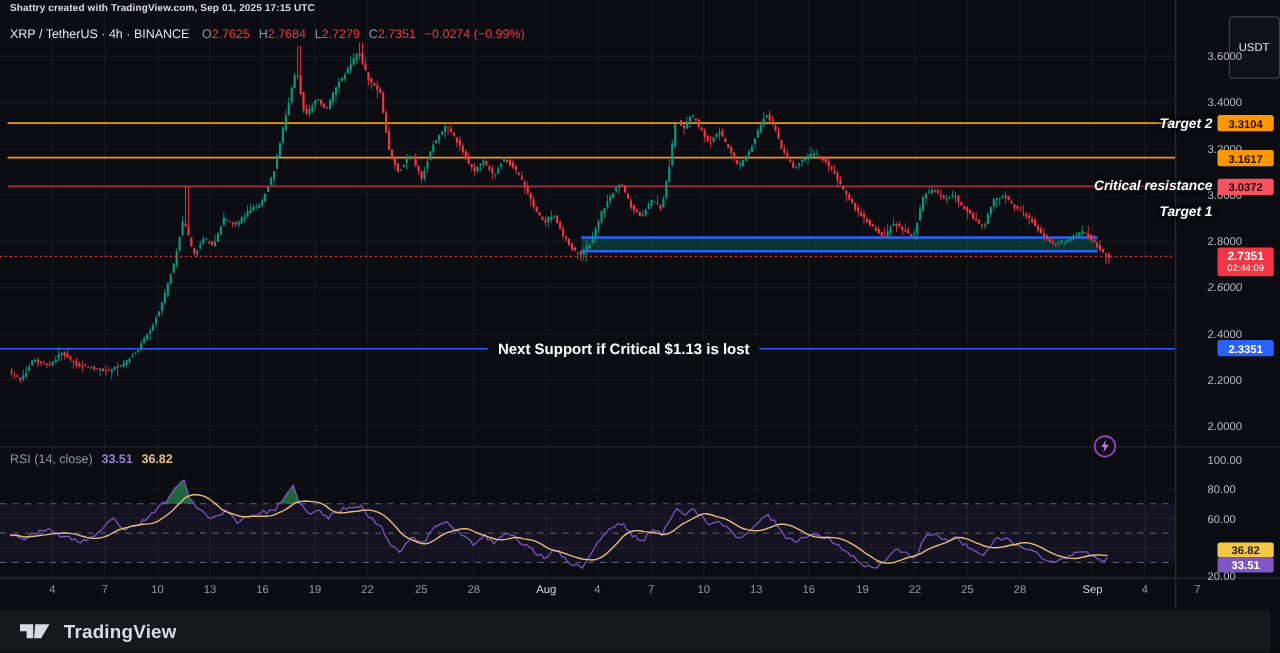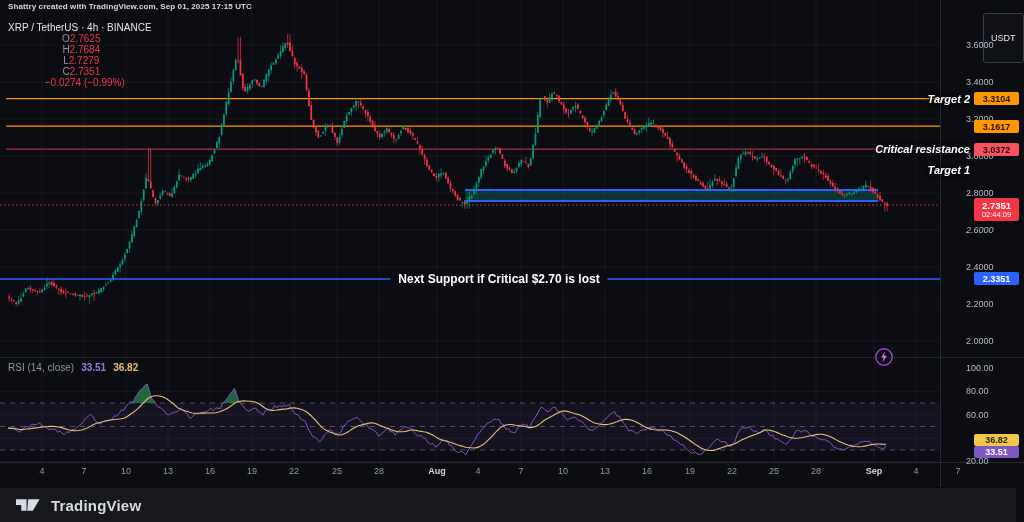--- a/index.html
+++ b/index.html
@@ -11,21 +11,21 @@
     -webkit-font-smoothing:antialiased;
   }
   
   .attribution {
     position:absolute; left:8px; top:2px; font-size:8px; font-weight:600;
     color:#d6d9e0; letter-spacing:.1px; z-index:30;
   }
   
   .legend {
     position:absolute; left:8px; top:22px; display:flex; align-items:center;
-    font-size:10px; z-index:30; white-space:nowrap;flex-direction:column;
+    font-size:10px; z-index:30; white-space:nowrap;
   }
   .legend .title { color:#e3e6ee; margin-right:10px; font-weight:500; }
   .legend .pair { margin-right:7px; }
   .legend .k { color:#9097a5; }
   .legend .v { color:#f23645; }
   .legend .chg { color:#f23645;text-align:center; }
   
   .rsi-legend {
     position:absolute; left:8px; top:362px; display:flex; gap:7px;
     font-size:10px; z-index:30; white-space:nowrap;
@@ -89,21 +89,21 @@
   .badge-current {
     position:absolute; left:33px; top:198px; width:45px; height:23px; border-radius:2px;
     background:#f23645; color:#fff; display:flex; flex-direction:column;
     align-items:center; justify-content:center; line-height:1; z-index:4;
   }
   .badge-current .p { font-size:9.5px; font-weight:700; }
   .badge-current .cd { font-size:7.5px; margin-top:1px; }
   
   .time-axis { position:absolute; left:0; top:462px; width:1024px; height:25px; z-index:14; }
   .t-lbl { position:absolute; top:4px; transform:translateX(-50%); font-size:9px; color:#9298a3; }
-  .t-lbl.month { color:#d4d7df; font-weight:700; }
+  .t-lbl.month { color:#d4d7df; font-weight:400; }
   
   .footer {
     position:absolute; left:0; top:487px; width:1016px; height:35px;
     background:#17181c; border-top:1px solid #08090b; display:flex; align-items:center;
     padding-left:16px; gap:9px; z-index:40;
   }
   .footer .brand { font-size:15px; font-weight:700; color:#d8dbe3; letter-spacing:.2px; }
 </style>
 </head>
 <body>
@@ -933,21 +933,21 @@
         <polygon points="130.72,403 130.72,401.8040682102174 133.08,402.1711499184878 135.44000000000003,397.1033140584355 137.80000000000004,394.1051111623591 140.16000000000005,390.20873517144383 142.52000000000007,388.3199119953731 144.88000000000008,385.37918151280724 147.2400000000001,384.11140067723414 149.6000000000001,392.0130078092184 151.96000000000012,399.1488472698974 154.32000000000014,400.880596986273 154.32000000000014,403" fill="rgba(46,160,87,0.6)"></polygon>
         <polygon points="222.76000000000053,403 222.76000000000053,402.9264533531967 225.12000000000054,401.42158659380425 227.48000000000056,398.3189604385344 229.84000000000057,394.2570200396672 232.20000000000059,391.69597268058374 234.5600000000006,388.3596814205302 236.9200000000006,395.3386194599047 239.28000000000063,402.40986794114326 239.28000000000063,403" fill="rgba(46,160,87,0.6)"></polygon>
         <polyline points="8,427.8399424319761 10.36,428.8445872110034 12.719999999999999,427.9140180529278 15.079999999999998,429.91300473711175 17.439999999999998,430.7764659871062 19.799999999999997,432.0617126411145 22.159999999999997,429.97591581587625 24.519999999999996,427.2297356195609 26.879999999999995,426.35479201348346 29.239999999999995,427.7490007321668 31.599999999999994,424.1527584210712 33.959999999999994,424.50353559043543 36.31999999999999,424.8532489337218 38.67999999999999,422.819175747766 41.03999999999999,424.2238667245071 43.39999999999999,426.3563308326923 45.75999999999999,426.39539982113973 48.11999999999999,429.5766551209564 50.47999999999999,429.1570883929423 52.83999999999999,429.22924353740734 55.19999999999999,428.8817556962113 57.55999999999999,432.16308038989195 59.91999999999999,430.8201269356744 62.27999999999999,433.58543122970167 64.63999999999999,434.45455159503763 66.99999999999999,431.6785288335476 69.35999999999999,432.6286303444223 71.71999999999998,429.6833141833133 74.07999999999998,429.7056946851966 76.43999999999998,428.1446693554654 78.79999999999998,425.5965740870787 81.15999999999998,424.2648454091284 83.51999999999998,421.0649338205285 85.87999999999998,418.23210596203245 88.23999999999998,416.3385000358657 90.59999999999998,414.288855294663 92.95999999999998,416.8461052936945 95.31999999999998,420.6811145545069 97.67999999999998,422.5914902985057 100.03999999999998,424.0790991744391 102.39999999999998,422.00256462637896 104.75999999999998,420.98554527934215 107.11999999999998,420.6210830947196 109.47999999999998,420.3302672330702 111.83999999999997,419.70966531703334 114.19999999999997,415.830714926207 116.55999999999997,416.2042282901151 118.91999999999997,413.6359821804396 121.27999999999997,410.2485495784734 123.63999999999997,410.22474323987495 125.99999999999997,406.3847189965873 128.35999999999999,403.54017834694 130.72,401.8040682102174 133.08,402.1711499184878 135.44000000000003,397.1033140584355 137.80000000000004,394.1051111623591 140.16000000000005,390.20873517144383 142.52000000000007,388.3199119953731 144.88000000000008,385.37918151280724 147.2400000000001,384.11140067723414 149.6000000000001,392.0130078092184 151.96000000000012,399.1488472698974 154.32000000000014,400.880596986273 156.68000000000015,405.85101299503884 159.04000000000016,407.35881573752897 161.40000000000018,408.25855657085555 163.7600000000002,410.4435687316313 166.1200000000002,413.51257815634096 168.48000000000022,414.93286124352426 170.84000000000023,413.4937225378615 173.20000000000024,412.70082052023133 175.56000000000026,412.1179354125786 177.92000000000027,411.5128619186676 180.28000000000029,408.017975291931 182.6400000000003,410.282426633289 185.0000000000003,411.8715067137664 187.36000000000033,414.2484263458538 189.72000000000034,418.43814738839455 192.08000000000035,417.21994474843603 194.44000000000037,414.4781232849989 196.80000000000038,413.47406443409 199.1600000000004,413.72075499018655 201.5200000000004,412.3226030438762 203.88000000000042,412.3435344193752 206.24000000000044,411.80074469162736 208.60000000000045,410.19551200977844 210.96000000000046,408.19654610458804 213.32000000000048,410.83988087855516 215.6800000000005,408.039383720909 218.0400000000005,408.1890426105114 220.40000000000052,408.5082040172483 222.76000000000053,402.9264533531967 225.12000000000054,401.42158659380425 227.48000000000056,398.3189604385344 229.84000000000057,394.2570200396672 232.20000000000059,391.69597268058374 234.5600000000006,388.3596814205302 236.9200000000006,395.3386194599047 239.28000000000063,402.40986794114326 241.64000000000064,403.99206980385475 244.00000000000065,407.3011078427274 246.36000000000067,410.18430941343803 248.72000000000068,411.25172117219546 251.0800000000007,409.6552904634038 253.4400000000007,408.4255924532143 255.80000000000072,408.19596883721323 258.1600000000007,411.79207674927807 260.5200000000007,412.4689521279365 262.88000000000073,415.0710709761334 265.24000000000075,410.8175157658471 267.60000000000076,409.91795055772354 269.9600000000008,410.2568350963824 272.3200000000008,409.22519687992286 274.6800000000008,405.8324134890753 277.0400000000008,407.5197514440737 279.40000000000083,405.7566700457159 281.76000000000084,406.5287999639645 284.12000000000086,405.5047687547974 286.48000000000087,406.00498959394207 288.8400000000009,404.19476910437015 291.2000000000009,408.2366924580687 293.5600000000009,412.3312915472335 295.9200000000009,414.36391030439717 298.28000000000094,414.8829587787916 300.64000000000095,418.9409761476815 303.00000000000097,420.18450501665717 305.360000000001,421.2983424869751 307.720000000001,427.93546435091855 310.080000000001,431.7352758958383 312.440000000001,436.18119989591384 314.80000000000103,437.20972779941803 317.16000000000105,439.0904560298791 319.52000000000106,441.9051231631289 321.8800000000011,439.6623491087231 324.2400000000011,435.19391180135835 326.6000000000011,433.13403155188877 328.9600000000011,430.0842527327445 331.32000000000113,430.0550660858877 333.68000000000114,433.3514016827853 336.04000000000116,433.12333132360794 338.40000000000117,433.92813622135117 340.7600000000012,432.5199258561865 343.1200000000012,427.12928795434425 345.4800000000012,424.34340272011815 347.8400000000012,421.32210967773904 350.20000000000124,420.6603364215 352.56000000000125,419.14514190321034 354.92000000000127,418.30932459715643 357.2800000000013,417.23584587936824 359.6400000000013,419.78518265178764 362.0000000000013,422.37112558846593 364.3600000000013,424.6535698966159 366.72000000000133,424.5246659973774 369.08000000000135,428.2454029474971 371.44000000000136,428.82250142893866 373.8000000000014,430.4190529730693 376.1600000000014,432.1992885534103 378.5200000000014,436.04516559567173 380.8800000000014,434.692430202115 383.24000000000143,431.9334202909541 385.60000000000144,430.43278445087947 387.96000000000146,427.27939285895053 390.32000000000147,431.82216554084437 392.6800000000015,431.559293528028 395.0400000000015,435.1178252699912 397.4000000000015,432.3447875994917 399.7600000000015,429.8496881754443 402.12000000000154,429.05850045320096 404.48000000000155,426.61063785749184 406.84000000000157,427.3720740931679 409.2000000000016,428.24258649343926 411.5600000000016,428.53698799198054 413.9200000000016,432.1347178798274 416.2800000000016,434.77700470659767 418.64000000000163,436.215635764798 421.00000000000165,435.50065050484267 423.36000000000166,437.7394869752357 425.7200000000017,438.6056971035398 428.0800000000017,442.84307679043997 430.4400000000017,444.3129030251201 432.8000000000017,443.41243420280153 435.16000000000173,446.748101581202 437.52000000000174,446.1369234505431 439.88000000000176,443.48991047716845 442.24000000000177,439.74794390555104 444.6000000000018,440.53378029385794 446.9600000000018,440.39934142860983 449.3200000000018,445.22669147323006 451.6800000000018,445.83877440947185 454.04000000000184,449.208341475709 456.40000000000185,451.64672687959967 458.76000000000187,452.499655119341 461.1200000000019,451.34270006120926 463.4800000000019,452.6513960604825 465.8400000000019,454.66266990665355 468.2000000000019,450.1733871159485 470.56000000000193,446.3269861662459 472.92000000000195,442.91530573207524 475.28000000000196,439.05090759666115 477.640000000002,434.22199226847096 480.000000000002,432.302025593812 482.360000000002,428.6120465675663 484.720000000002,426.8302945698892 487.08000000000203,423.2987732940014 489.44000000000204,422.4256697007055 491.80000000000206,421.5653279213319 494.16000000000207,418.7847426976096 496.5200000000021,419.8151248118933 498.8800000000021,419.18969907874333 501.2400000000021,423.7818894313364 503.6000000000021,424.6081404135963 505.96000000000214,429.46035326330366 508.32000000000215,428.3807114061504 510.68000000000217,431.95553241685224 513.0400000000021,432.386718787408 515.4000000000021,432.5494180315385 517.7600000000022,427.00806139345246 520.1200000000022,426.49500628165816 522.4800000000022,423.8625060330513 524.8400000000022,425.00509415361245 527.2000000000022,424.982195693323 529.5600000000022,428.43827180461545 531.9200000000022,422.267251451589 534.2800000000022,418.76292301351015 536.6400000000023,415.2037715231586 539.0000000000023,410.40422274411065 541.3600000000023,406.9651523174665 543.7200000000023,408.51367670219076 546.0800000000023,410.92688750918484 548.4400000000023,411.99662961953976 550.8000000000023,409.50004214199123 553.1600000000024,407.2727921493538 555.5200000000024,407.44011053299965 557.8800000000024,411.7758458274504 560.2400000000024,411.65779639522975 562.6000000000024,413.59300763887836 564.9600000000024,417.7750506738603 567.3200000000024,419.97411984080094 569.6800000000025,418.6450119353252 572.0400000000025,417.9014650274076 574.4000000000025,417.04845411264694 576.7600000000025,418.6508177375387 579.1200000000025,420.9110430116047 581.4800000000025,421.0023634708201 583.8400000000025,423.65024755169486 586.2000000000025,425.8706795621779 588.5600000000026,429.4859695255793 590.9200000000026,430.2676780138774 593.2800000000026,430.0842599087516 595.6400000000026,427.8610208580867 598.0000000000026,426.75017384449023 600.3600000000026,424.35219897344103 602.7200000000026,421.69392787059724 605.0800000000027,419.4018487976566 607.4400000000027,417.4518482149895 609.8000000000027,414.408036447759 612.1600000000027,412.959428100193 614.5200000000027,411.52146957627883 616.8800000000027,416.2177996740828 619.2400000000027,415.9393624278796 621.6000000000028,420.15351830305235 623.9600000000028,423.5394089241064 626.3200000000028,426.35544743541806 628.6800000000028,430.840216147783 631.0400000000028,430.45822215810955 633.4000000000028,431.0288077572098 635.7600000000028,433.4158404270539 638.1200000000028,433.244853081241 640.4800000000029,430.4782669225616 642.8400000000029,429.81741329678493 645.2000000000029,430.11920738711405 647.5600000000029,428.4361860682546 649.9200000000029,427.4114354911103 652.2800000000029,427.94753867558893 654.6400000000029,427.7353080765944 657.000000000003,429.5366217850255 659.360000000003,430.92774050452596 661.720000000003,429.49050846718615 664.080000000003,431.5769986109481 666.440000000003,434.96438923536886 668.800000000003,435.26115344538107 671.160000000003,436.04095124111967 673.520000000003,439.98315264409166 675.8800000000031,440.4024850214039 678.2400000000031,442.0036902653169 680.6000000000031,444.73288683354383 682.9600000000031,444.4567005374608 685.3200000000031,448.0309828794794 687.6800000000031,449.90899404866616 690.0400000000031,452.3369040656253 692.4000000000032,453.344064188852 694.7600000000032,451.92933642642015 697.1200000000032,453.64076384991824 699.4800000000032,454.46539888156576 701.8400000000032,454.16021329423785 704.2000000000032,450.8871460022968 706.5600000000032,450.3102506292257 708.9200000000033,447.91660235166074 711.2800000000033,445.02905578087535 713.6400000000033,442.33141895846217 716.0000000000033,439.7783434215878 718.3600000000033,439.2520792328064 720.7200000000033,441.82421033602725 723.0800000000033,441.60210597046193 725.4400000000034,441.80884147025284 727.8000000000034,445.2122783396739 730.1600000000034,446.35542420333775 732.5200000000034,444.9374711439498 734.8800000000034,441.5883118288307 737.2400000000034,434.17016849847454 739.6000000000034,430.459837540178 741.9600000000034,427.63163122193276 744.3200000000035,428.1345009073782 746.6800000000035,427.9306831354181 749.0400000000035,426.6958170365591 751.4000000000035,429.5702490068765 753.7600000000035,431.39613830156884 756.1200000000035,430.9570709660653 758.4800000000035,432.9782752354861 760.8400000000036,431.7391688234935 763.2000000000036,429.7669314470667 765.5600000000036,429.54575640974366 767.9200000000036,432.60362945889153 770.2800000000036,436.0432867594858 772.6400000000036,434.82582909647726 775.0000000000036,438.96175344892526 777.3600000000037,439.0335961410108 779.7200000000037,440.68119295195146 782.0800000000037,441.89317086463814 784.4400000000037,443.60121374933726 786.8000000000037,444.14887974934584 789.1600000000037,440.79768388507574 791.5200000000037,438.7329355728711 793.8800000000037,434.8344208224272 796.2400000000038,430.73178501248526 798.6000000000038,430.1173932414747 800.9600000000038,432.17518729432095 803.3200000000038,430.7594303110268 805.6800000000038,430.59931600194705 808.0400000000038,432.0159286957961 810.4000000000038,435.31206872121714 812.7600000000039,436.38916145351874 815.1200000000039,435.9560384837186 817.4800000000039,437.97934713810236 819.8400000000039,439.1063482743718 822.2000000000039,439.9635424511385 824.5600000000039,439.5674412155397 826.9200000000039,440.8613872925014 829.280000000004,441.5525523674168 831.640000000004,444.506879350518 834.000000000004,447.221458498303 836.360000000004,447.9809404610882 838.720000000004,449.18336057970043 841.080000000004,448.8178641491409 843.440000000004,449.8388830948442 845.800000000004,449.0622264165809 848.1600000000041,447.26120893526456 850.5200000000041,446.3821339709466 852.8800000000041,447.11540552484297 855.2400000000041,444.3630473586894 857.6000000000041,444.4248161382303 859.9600000000041,441.7539137834693 862.3200000000041,441.91816246140536 864.6800000000042,441.23478328035884 867.0400000000042,441.61627127026367 869.4000000000042,441.24958653560213 871.7600000000042,443.9990229028517 874.1200000000042,444.75368845766485 876.4800000000042,445.6438642556436 878.8400000000042,447.66100060007693 881.2000000000043,448.2076499080194 883.5600000000043,449.0529966756793 885.9200000000043,445.8875" fill="none" stroke="#7e57c2" stroke-width="1"></polyline>
         <polyline points="8,427.8399424319761 10.36,428.3422648214897 12.719999999999999,428.19951589863575 15.079999999999998,428.62788810825475 17.439999999999998,429.057603684025 19.799999999999997,429.55828851020664 22.159999999999997,429.6179495538737 24.519999999999996,429.3194228120846 26.879999999999995,428.99001939001784 29.239999999999995,428.8659175242327 31.599999999999994,428.4374485148544 33.959999999999994,428.1096224378195 36.31999999999999,427.8591321682735 38.67999999999999,427.47291934641123 41.03999999999999,427.11747930898844 43.39999999999999,426.99765721512415 45.75999999999999,426.72707222158783 48.11999999999999,426.6347790780378 50.47999999999999,426.41134644356305 52.83999999999999,426.35391011445006 55.19999999999999,426.48098858188473 57.55999999999999,426.92777999545456 59.91999999999999,427.1640204726475 62.27999999999999,427.889610688696 64.63999999999999,428.65507345828075 66.99999999999999,429.1800949890366 69.35999999999999,429.9346684195486 71.71999999999998,430.35462591637986 74.07999999999998,430.6122692896494 76.43999999999998,430.74682848459753 78.79999999999998,430.4406684050685 81.15999999999998,430.0643420216982 83.51999999999998,429.4363181973229 85.87999999999998,428.6171143716168 88.23999999999998,427.39983895976866 90.59999999999998,426.12820267969084 92.95999999999998,424.8405622230749 95.31999999999998,423.781067066111 97.67999999999998,423.08206410187705 100.03999999999998,422.42440785803217 102.39999999999998,421.8335809690372 104.75999999999998,421.16280024550997 107.11999999999998,420.5840628408372 109.47999999999998,420.1789623136058 111.83999999999997,419.8285638449831 114.19999999999997,419.42593162234294 116.55999999999997,419.26994103219545 118.91999999999997,419.06205504331655 121.27999999999997,418.75126229591734 123.63999999999997,418.24192675331585 125.99999999999997,417.14220401809126 128.35999999999999,415.67671848335544 130.72,413.96325456303066 133.08,412.4377611239621 135.44000000000003,410.60066641466165 137.80000000000004,408.5609762660185 140.16000000000005,406.2439353382011 142.52000000000007,403.8293389288426 144.88000000000008,401.486913281658 147.2400000000001,399.01823423451333 149.6000000000001,397.3549285136502 151.96000000000012,396.5011052591443 154.32000000000014,395.78232477809803 156.68000000000015,395.7412704702866 159.04000000000016,396.0350118080242 161.40000000000018,396.5315109126887 163.7600000000002,397.167850821392 166.1200000000002,398.4301019058463 168.48000000000022,400.03223652747437 170.84000000000023,401.8233894018142 173.20000000000024,403.6988439037264 175.56000000000026,405.7556711267857 177.92000000000027,407.86347583766525 180.28000000000029,409.09462718248926 182.6400000000003,409.9510563642886 185.0000000000003,410.79651095871117 187.36000000000033,411.44246583185077 189.72000000000034,412.2947221126866 192.08000000000035,412.98405966480817 194.44000000000037,413.2944100150672 196.80000000000038,413.2914474210479 199.1600000000004,413.1982084784835 201.5200000000004,413.10812236356156 203.88000000000042,413.0806388173418 206.24000000000044,413.05623953111484 208.60000000000045,412.9549049227387 210.96000000000046,412.968641139097 213.32000000000048,413.0115222348867 215.6800000000005,412.7167435431284 218.0400000000005,412.2506371019482 220.40000000000052,411.48679530416774 222.76000000000053,410.38729596607243 225.12000000000054,409.3829469898267 227.48000000000056,408.2171697593993 229.84000000000057,406.71995937859015 232.20000000000059,405.1332955044907 234.5600000000006,403.28838373534876 236.9200000000006,402.02206640983167 239.28000000000063,401.4231707122443 241.64000000000064,401.09974945834176 244.00000000000065,400.82753614789345 246.36000000000067,400.9925304319342 248.72000000000068,401.22812109052524 251.0800000000007,401.3163585094603 253.4400000000007,401.73936920946164 255.80000000000072,402.26047553587773 258.1600000000007,403.2968690982426 260.5200000000007,404.6977869511864 262.88000000000073,406.4958714354595 265.24000000000075,408.22339715433 267.60000000000076,409.3448841618545 269.9600000000008,409.94849701994985 272.3200000000008,410.35104525657044 274.6800000000008,410.238068767828 277.0400000000008,410.0331027701846 279.40000000000083,409.61040652968614 281.76000000000084,409.36990726049856 284.12000000000086,409.14522851446645 286.48000000000087,408.97669164959945 288.8400000000009,408.3922833692219 291.2000000000009,408.0667249330782 293.5600000000009,407.8559726693167 295.9200000000009,408.1287722492052 298.28000000000094,408.5106959585181 300.64000000000095,409.178706808618 303.00000000000097,410.0217305114437 305.360000000001,411.211417357436 307.720000000001,412.7818568118087 310.080000000001,414.780211107972 312.440000000001,417.06116494889113 314.80000000000103,419.50000795232353 317.16000000000105,422.04504383201095 319.52000000000106,424.94584029806936 321.8800000000011,427.3631985019658 324.2400000000011,429.12186159843696 326.6000000000011,430.56571707901327 328.9600000000011,431.7350473831635 331.32000000000113,432.5899773784101 333.68000000000114,433.6028155834969 336.04000000000116,434.51243010939174 338.40000000000117,434.9734048686558 340.7600000000012,435.03376255791335 343.1200000000012,434.337461639331 345.4800000000012,433.34774432553877 347.8400000000012,431.9809484522972 350.20000000000124,430.3467340875565 352.56000000000125,428.76848737944016 354.92000000000127,427.4696729791169 357.2800000000013,426.2467356196923 359.6400000000013,425.45449945961866 362.0000000000013,424.86342711366314 364.3600000000013,424.19436313011164 366.72000000000133,423.5329273357862 369.08000000000135,423.09579400702825 371.44000000000136,422.8113767433938 373.8000000000014,423.064435590988 376.1600000000014,423.66873450124126 378.5200000000014,424.8012772641591 380.8800000000014,425.88066909343723 383.24000000000143,426.86438281557133 385.60000000000144,427.79695665047313 387.96000000000146,428.56953718736406 390.32000000000147,429.49545894806073 392.6800000000015,430.20224109725785 395.0400000000015,431.0071838182867 397.4000000000015,431.60873163383394 399.7600000000015,431.7321381898299 402.12000000000154,431.75029196092703 404.48000000000155,431.4573369520364 406.84000000000157,431.086012762787 409.2000000000016,430.4858143703076 411.5600000000016,430.01231881568185 413.9200000000016,430.0278032455952 416.2800000000016,430.3619740344966 418.64000000000163,431.04937733494637 421.00000000000165,431.33233771679244 423.36000000000166,431.80773721273147 425.7200000000017,432.07603504608136 428.0800000000017,432.8835957530774 430.4400000000017,433.996150741514 432.8000000000017,435.10029949148327 435.16000000000173,436.64933516253785 437.52000000000174,438.0927851131052 439.88000000000176,439.2656561887767 442.24000000000177,440.12803741289747 444.6000000000018,440.7741191370537 446.9600000000018,441.20660657720845 449.3200000000018,441.8997647086263 451.6800000000018,442.69500500898243 454.04000000000184,443.5772245859419 456.40000000000185,444.58038072256187 458.76000000000187,445.3231944401697 461.1200000000019,445.8639480583304 463.4800000000019,446.57463743199816 465.8400000000019,447.1834503801098 468.2000000000019,447.493947585141 470.56000000000193,447.71218417660845 472.92000000000195,447.9558273940334 475.28000000000196,447.84176026347984 477.640000000002,447.36657955885374 480.000000000002,446.3723744912062 482.360000000002,445.0472415802904 484.720000000002,443.3258533567658 487.08000000000203,441.145241542489 489.44000000000204,438.8318580487478 491.80000000000206,436.54129096106493 494.16000000000207,433.93616377930545 496.5200000000021,431.25558338740086 498.8800000000021,428.8722227691543 501.2400000000021,427.1379845587766 503.6000000000021,425.7297410727398 505.96000000000214,424.99200612402 508.32000000000215,424.5426768269184 510.68000000000217,424.5160235056138 513.0400000000021,424.80638290714006 515.4000000000021,425.24631548111313 517.7600000000022,425.5316453349171 520.1200000000022,425.84467122575955 522.4800000000022,426.0213772343534 524.8400000000022,426.49986580789204 527.2000000000022,426.89733279877123 529.5600000000022,427.60876146999215 531.9200000000022,427.49225085616547 534.2800000000022,427.0426187484665 536.6400000000023,425.9459586146092 539.0000000000023,424.5631517944523 541.3600000000023,422.6408148637303 543.7200000000023,420.8044270110213 546.0800000000023,419.14115543237875 548.4400000000023,417.9864299113085 550.8000000000023,416.67912497748796 553.1600000000024,415.4029931402805 555.5200000000024,414.0518405540795 557.8800000000024,413.0359674874739 560.2400000000024,411.74516168675194 562.6000000000024,411.07791216269726 564.9600000000024,411.0019219827242 567.3200000000024,411.3688718533121 569.6800000000025,412.0027787141747 572.0400000000025,412.84403353801633 574.4000000000025,413.50055487728224 576.7600000000025,414.0947033563864 579.1200000000025,414.7804274634683 581.4800000000025,415.66522141183975 583.8400000000025,416.92502567355825 586.2000000000025,418.34276175272583 588.5600000000026,419.7050789602742 590.9200000000026,421.1366083155548 593.2800000000026,422.4051661824681 595.6400000000026,423.1810100427932 598.0000000000026,423.70224496615396 600.3600000000026,424.14125935370134 602.7200000000026,424.4329872647159 605.0800000000027,424.61401762510127 607.4400000000027,424.5217892002898 609.8000000000027,424.0215579261478 612.1600000000027,423.40287058994573 614.5200000000027,422.4698876687599 616.8800000000027,421.7273584465987 619.2400000000027,420.68531174677565 621.6000000000028,419.90729946132757 623.9600000000028,419.40384938558566 626.3200000000028,419.28803604538035 628.6800000000028,419.60265468409517 631.0400000000028,420.07234877522353 633.4000000000028,420.7904164588091 635.7600000000028,421.8684158149166 638.1200000000028,423.08326234308976 640.4800000000029,424.3194339180746 642.8400000000029,425.6162020101201 645.2000000000029,427.04679722633824 647.5600000000029,427.986673102813 649.9200000000029,428.86914026152306 652.2800000000029,429.4686802901797 654.6400000000029,429.791441763448 657.000000000003,430.0361474826486 659.360000000003,430.04288012547494 661.720000000003,429.96844061078855 664.080000000003,430.0106091379992 666.440000000003,430.1297282771003 668.800000000003,430.2848283051111 671.160000000003,430.71272709884636 673.520000000003,431.49470704863916 675.8800000000031,432.285728405123 678.2400000000031,433.3293825741278 680.6000000000031,434.6618019081612 682.9600000000031,435.93173743599743 685.3200000000031,437.49294319006555 687.6800000000031,439.0600487488071 690.0400000000031,440.7069074842763 692.4000000000032,442.5417963859429 694.7600000000032,444.1073608332869 697.1200000000032,445.5440050344061 699.4800000000032,447.0212546833434 701.8400000000032,448.41504407204474 704.2000000000032,449.2538127919067 706.5600000000032,450.015948607893 708.9200000000033,450.4707879991502 711.2800000000033,450.49357022586804 713.6400000000033,450.3300870274835 716.0000000000033,449.6952686076457 718.3600000000033,448.87550592950265 720.7200000000033,448.066837181072 723.0800000000033,447.1636096258112 725.4400000000034,446.38511001379834 727.8000000000034,445.7367649745488 730.1600000000034,445.11292076853124 732.5200000000034,444.403479064663 734.8800000000034,443.6881841282425 737.2400000000034,442.4466393489539 739.6000000000034,441.10381128653216 741.9600000000034,439.7655478589212 744.3200000000035,438.67347723960705 746.6800000000035,437.76211875605554 749.0400000000035,436.7962524332673 751.4000000000035,435.8536400233326 753.7600000000035,435.0685655872639 756.1200000000035,434.2338140100187 758.4800000000035,433.29273684815814 760.8400000000036,432.16840951124703 763.2000000000036,431.0014449191791 765.5600000000036,430.07509450232624 767.9200000000036,429.95459149928143 770.2800000000036,430.3840875930743 772.6400000000036,430.93748742957774 775.0000000000036,431.77035300969675 777.3600000000037,432.6244232408962 779.7200000000037,433.70022138823407 782.0800000000037,434.6481384542157 784.4400000000037,435.5869904117364 786.8000000000037,436.6017449335272 789.1600000000037,437.20323790657255 791.5200000000037,437.74121996421695 793.8800000000037,438.1310268392447 796.2400000000038,438.2222598086864 798.6000000000038,438.03101086888506 800.9600000000038,437.73346475618007 803.3200000000038,437.42066484960696 805.6800000000038,436.7774004306086 808.0400000000038,436.23757985789985 810.4000000000038,435.8245703016895 812.7600000000039,435.4011849623726 815.1200000000039,434.81309455732503 817.4800000000039,434.3385151256909 819.8400000000039,434.208412386406 822.2000000000039,434.303074453965 824.5600000000039,434.6671529457429 826.9200000000039,435.44635312112877 829.280000000004,436.32598074620125 831.640000000004,437.27457244283175 834.000000000004,438.54088230339147 836.360000000004,439.87793033871003 838.720000000004,441.19850202208727 841.080000000004,442.2374093626968 843.440000000004,443.27200333510643 845.800000000004,444.28017163763434 848.1600000000041,444.9941610066468 850.5200000000041,445.55383682946024 852.8800000000041,446.10398014282214 855.2400000000041,446.4728729230644 857.6000000000041,446.7469828342743 859.9600000000041,446.76247217397065 862.3200000000041,446.56334010557737 864.6800000000042,446.102826627274 867.0400000000042,445.61323668951826 869.4000000000042,445.00294637843376 871.7600000000042,444.63226628256535 874.1200000000042,444.24109746432083 876.4800000000042,443.9781465288641 878.8400000000042,444.00889973384966 881.2000000000043,444.1493240367014 883.5600000000043,444.2983695098427 885.9200000000043,444.4156350976358" fill="none" stroke="#e5c07b" stroke-width="1.1"></polyline>
       </g>
     </svg>
 
   <div class="pane-divider"></div>
   <div class="axis-sep"></div>
 
-  <div class="annotation-support">Next Support if Critical $2.70 is lost</div>
+  <div class="annotation-support">Next Support if Critical $1.13 is lost</div>
 
   <div class="lvl-label" id="lbl-target2">Target 2</div>
   <div class="lvl-label" id="lbl-target1">Target 1</div>
   <div class="lvl-label" id="lbl-critical">Critical resistance</div>
 
   <div class="boost-btn">
     <svg width="20" height="20" viewBox="0 0 20 20">
       <circle cx="10" cy="10" r="8.2" fill="rgba(20,8,26,.4)" stroke="#9d43c9" stroke-width="1.4"></circle>
       <path d="M10.8 4.8 L7.2 10.6 H9.6 L8.6 15.2 L13 8.8 H10.2 Z" fill="#c07fe0"></path>
     </svg>

